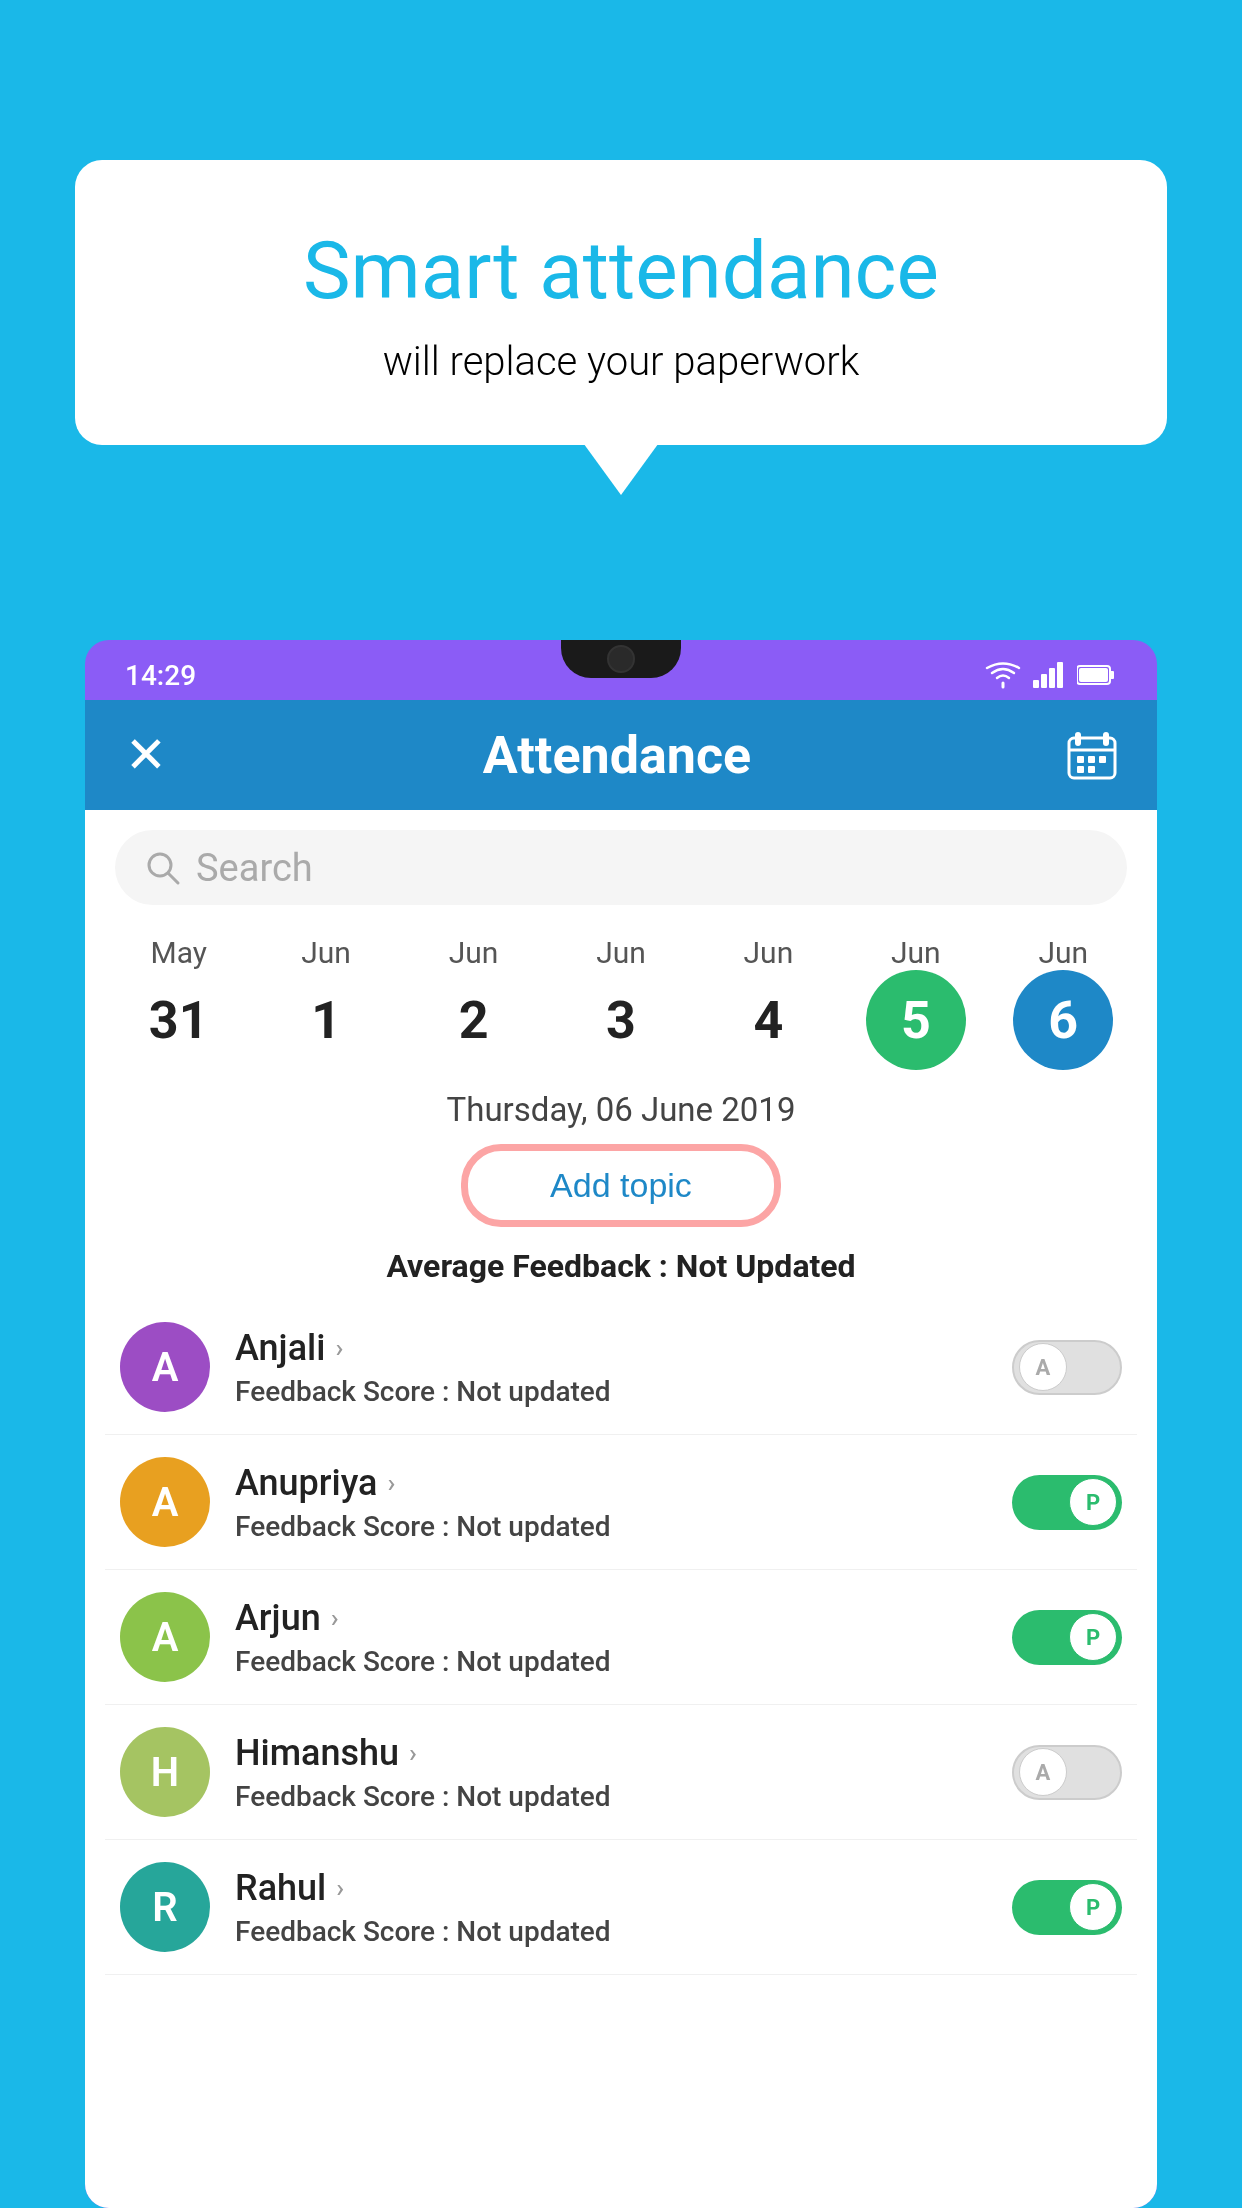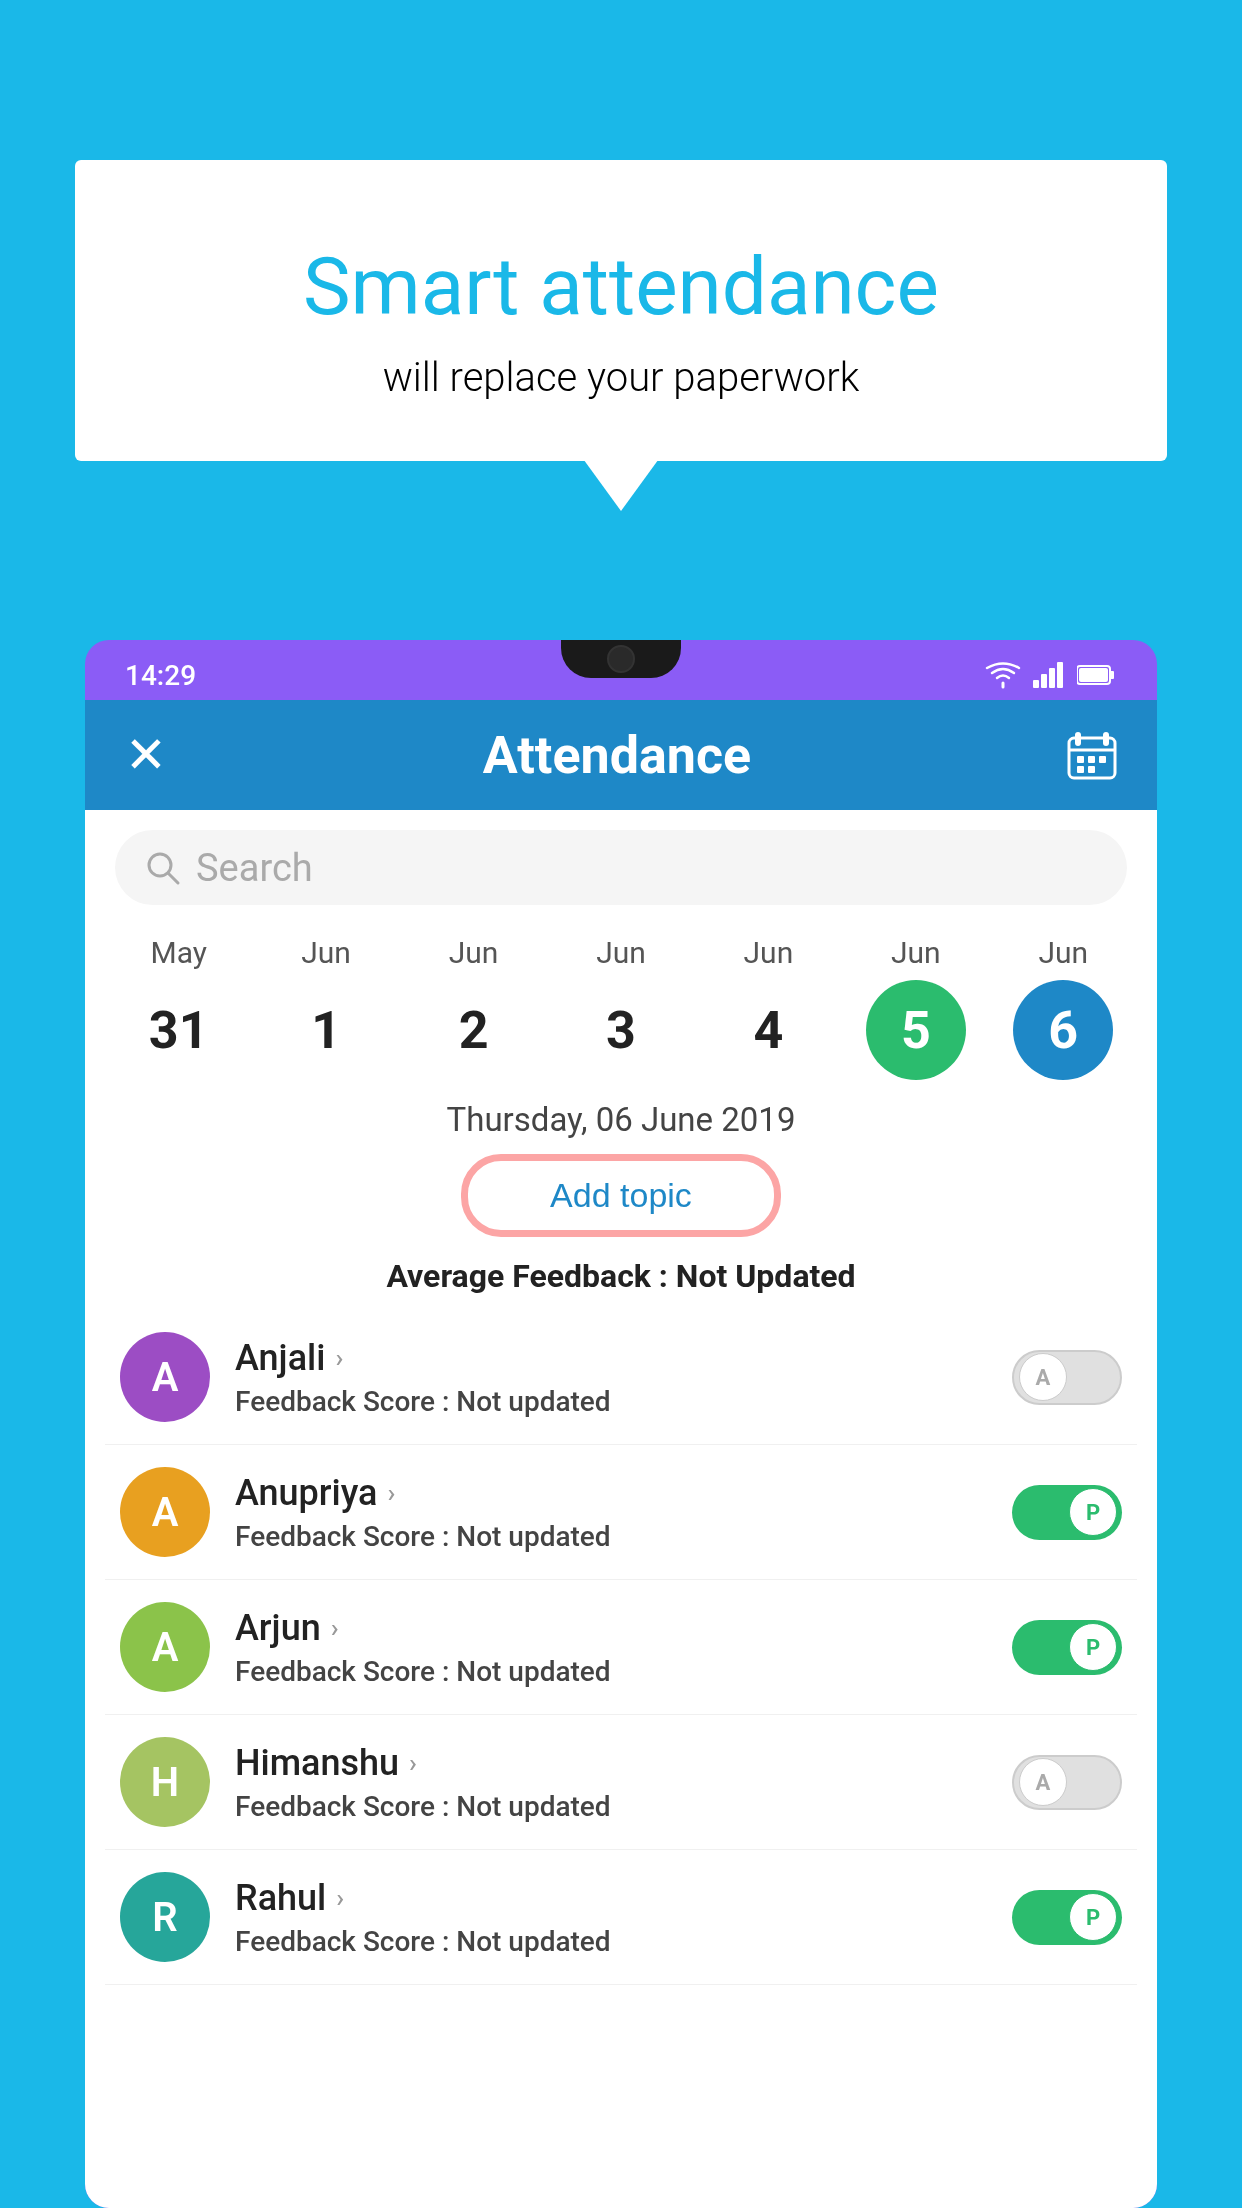--- a/index.html
+++ b/index.html
@@ -13,22 +13,22 @@
       position: relative;
     }
 
     
     .speech-bubble {
       position: absolute;
       top: 160px;
       left: 75px;
       right: 75px;
       background: white;
-      border-radius: 6px;
-      padding: 80px 80px 60px 80px;
+      border-radius: 27px;
+      padding: 64px 80px 60px 80px;
       text-align: center;
     }
     .speech-bubble::after {
       content: '';
       position: absolute;
       bottom: -50px;
       left: 50%;
       transform: translateX(-50%);
       width: 0;
       height: 0;
@@ -157,21 +157,20 @@
     
     .calendar-row {
       display: flex;
       justify-content: space-around;
       padding: 20px 20px 0 20px;
     }
     .cal-day {
       display: flex;
       flex-direction: column;
       align-items: center;
-      gap: 10px;
       width: 130px;
     }
     .cal-month {
       font-size: 30px;
       color: #555;
     }
     .cal-num {
       font-size: 52px;
       font-weight: 700;
       color: #222;

